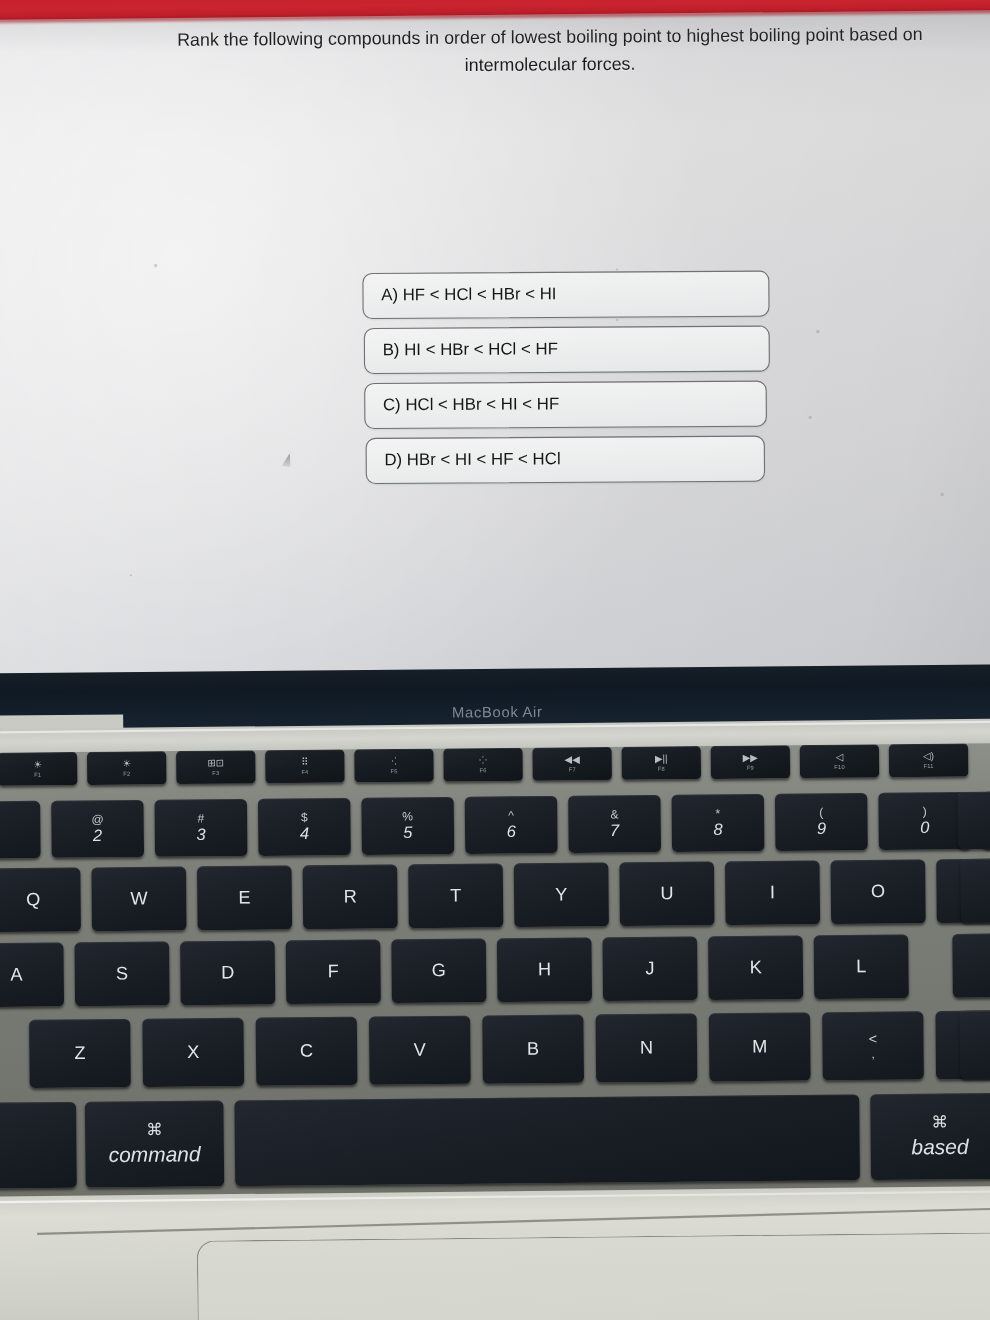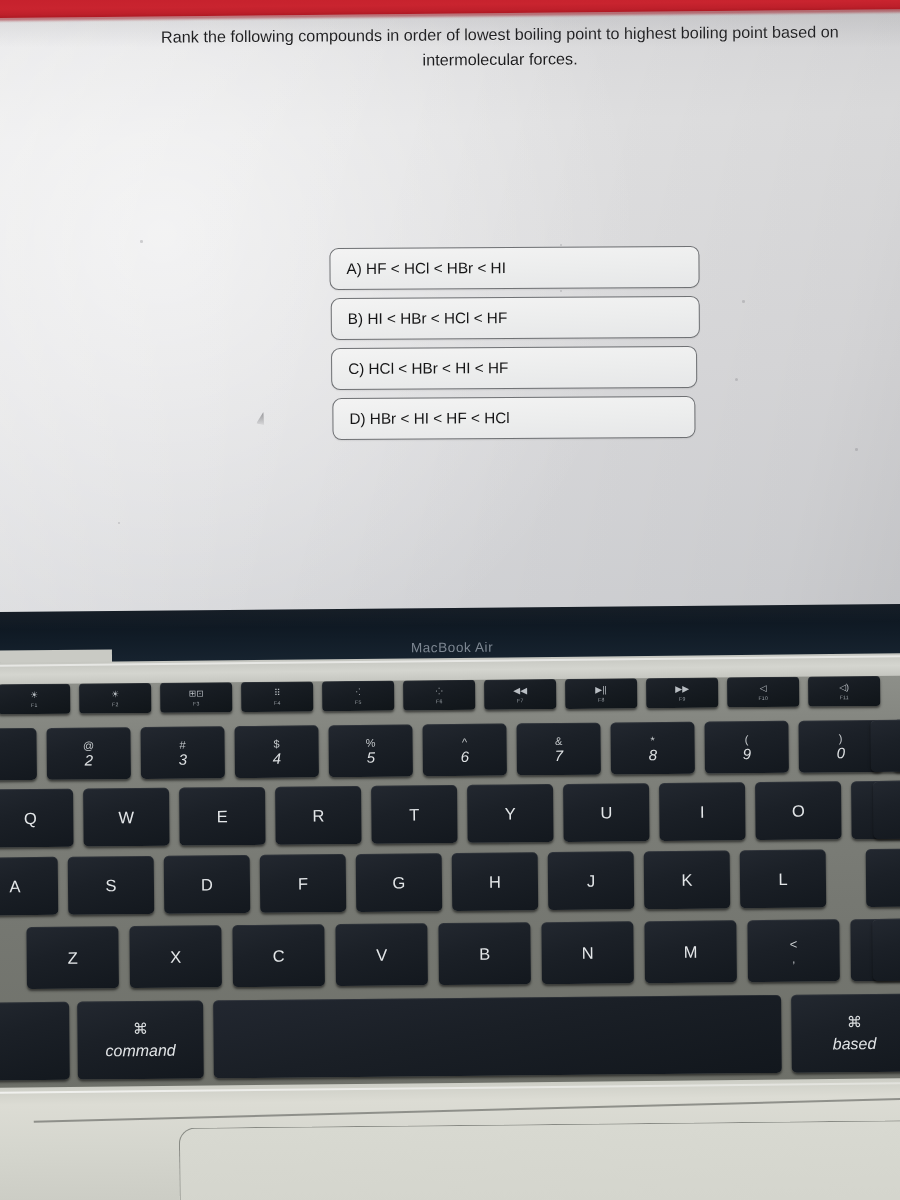--- a/index.html
+++ b/index.html
@@ -251,21 +251,21 @@
 
   .key.letter .glyph { font-size: 16.5px; color: #e3e6e8; font-weight: 300; }
 
   .key.mod {
     flex-direction: column;
     justify-content: center;
     align-items: center;
     gap: 4px;
   }
   .key.mod .mod-glyph { font-size: 15px; color: #dcdfe1; }
-  .key.mod .mod-label { font-size: 16px; color: #e0e3e5; font-style: italic; }
+  .key.mod .mod-label { font-size: 19px; color: #e0e3e5; font-style: italic; }
   .key.mod.left-align { align-items: flex-start; padding-left: 6px; }
 
   .key.space { background: linear-gradient(170deg, #222730 0%, #1a1f26 45%, #12171d 100%); }
 
   
   .key.punct { flex-direction: column; justify-content: center; gap: 3px; }
   .key.punct .shift { font-size: 13px; color: #ccd0d3; line-height: 1; }
   .key.punct .base  { font-size: 11px; color: #c6cacd; line-height: 1; }
 
   

